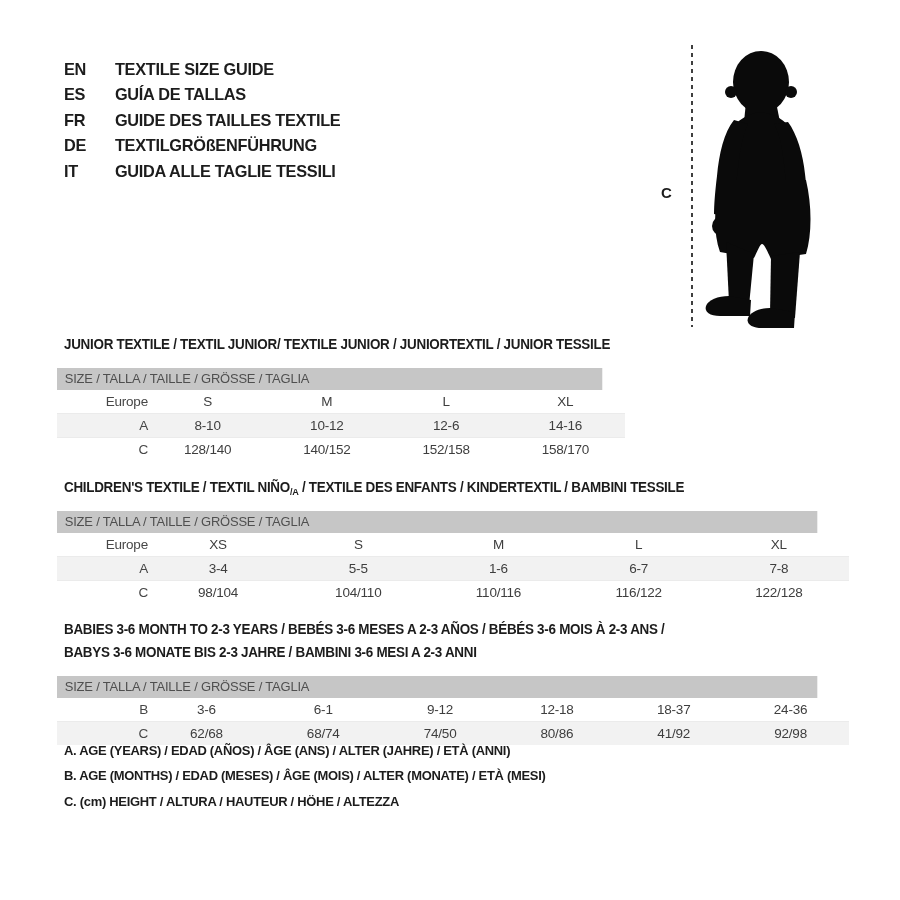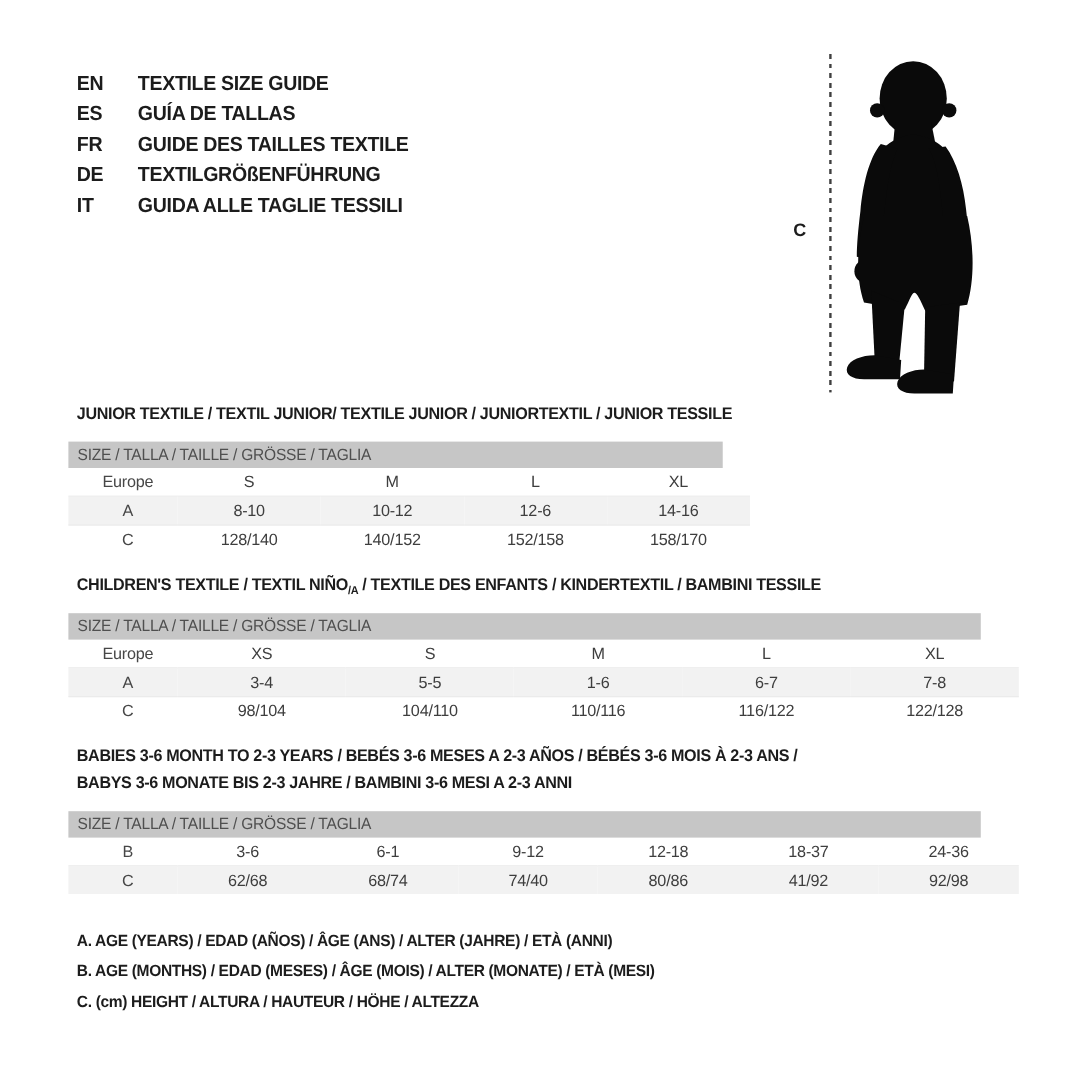--- a/index.html
+++ b/index.html
@@ -29,34 +29,34 @@
 
   .size-bar {
     height:22px; line-height:22px; background:#c6c6c6; color:#4f4f4f;
     font-size:13.5px; padding-left:8px; box-sizing:border-box; letter-spacing:-0.2px;
   }
   table { border-collapse:collapse; table-layout:fixed; width:100%; }
   td {
     height:23px; font-size:13.5px; color:#3e3e3e; text-align:center;
     padding:0; letter-spacing:-0.2px;
   }
-  td.row-label { width:83px; text-align:center; padding-left:8px; color:#474747; }
+  td.row-label { width:83px; text-align:right; padding-left:8px; color:#474747; }
   tbody tr:nth-child(even) { background:#f2f2f2; }
   tbody tr + tr td { border-top:1px solid #ebebeb; }
 
   .tbl-1 { left:57px; top:368px; width:568px; }
   .tbl-2 { left:57px; top:511px; width:792px; }
   .tbl-3 { left:57px; top:676px; width:792px; }
   .ttl-1 { left:64px; top:336px; }
   .ttl-2 { left:64px; top:479px; }
   .ttl-3 { left:64px; top:621px; }
   .ttl-3 .line2 { margin-top:6px; }
 
   
-  .legend-block { left:64px; top:771px; }
+  .legend-block { left:64px; top:738px; }
   .legend-line { font-weight:bold; font-size:13.5px; line-height:25.4px; color:#1c1c1c; white-space:nowrap; }
 </style>
 </head>
 <body>
 
 <div class="abs lang-block">
   <div class="lang-row cond">
     <span class="lang-code">EN</span>
     <span class="lang-label">TEXTILE SIZE GUIDE</span>
   </div>
@@ -176,21 +176,21 @@
           <td>6-1</td>
           <td>9-12</td>
           <td>12-18</td>
           <td>18-37</td>
           <td>24-36</td>
         </tr>
         <tr>
           <td class="row-label">C</td>
           <td>62/68</td>
           <td>68/74</td>
-          <td>74/40</td>
+          <td>74/50</td>
           <td>80/86</td>
           <td>41/92</td>
           <td>92/98</td>
         </tr>
       </tbody>
     </table>
 </div>
 
 <div class="abs legend-block">
   <div class="legend-line cond">A. AGE (YEARS) / EDAD (AÑOS) / ÂGE (ANS) / ALTER (JAHRE) / ETÀ (ANNI)</div>

